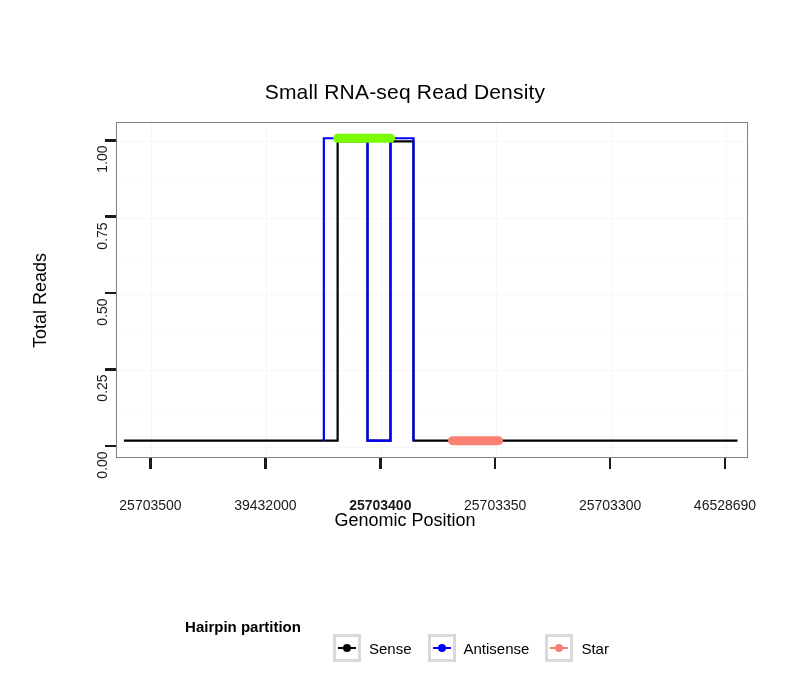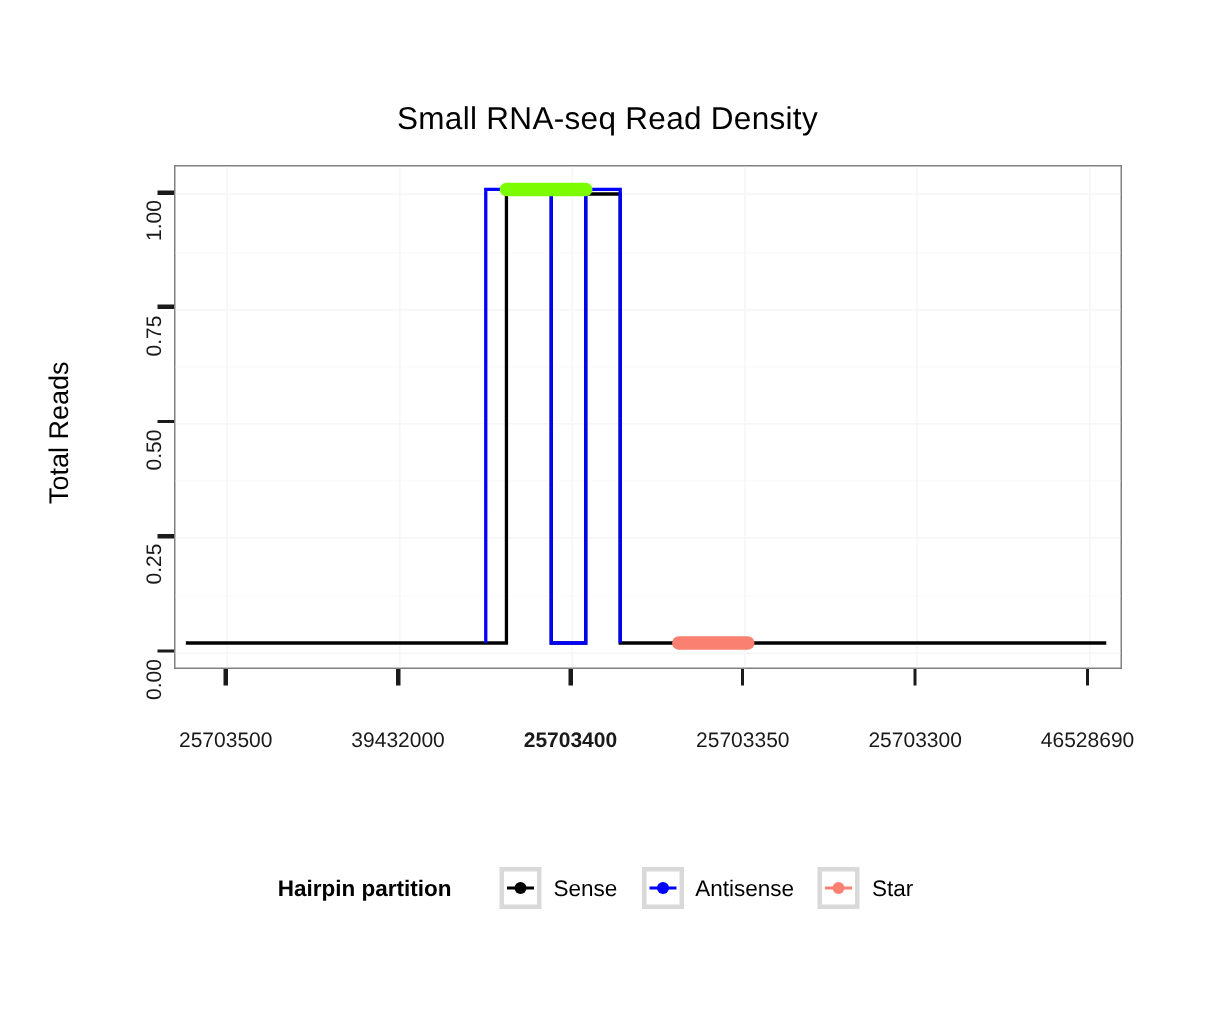--- a/index.html
+++ b/index.html
@@ -3,21 +3,21 @@
 <meta charset="utf-8">
 <style>
   html,body{margin:0;padding:0;}
   body{
     width:810px;height:690px;
     background:#ffffff;
     font-family:"Liberation Sans", sans-serif;
     overflow:hidden;
     position:relative;
   }
-  #stage{position:absolute;left:0;top:0;width:810px;height:534px;border-radius:16px;}
+  #stage{position:absolute;left:0;top:12px;width:810px;height:534px;border-radius:16px;}
 
   
   .chart-title{
     position:absolute;left:0;top:68px;width:810px;
     text-align:center;
     font-size:21px;color:#000;
     letter-spacing:.2px;
   }
 
   
@@ -160,24 +160,25 @@
     </div>
   <div id="xlabels">
       <div class="lab-x" style="left: 150.473px; top: 462px;">25703500</div>
       <div class="lab-x" style="left: 265.382px; top: 462px;">39432000</div>
       <div class="lab-x" style="left: 380.291px; top: 462px; font-weight: bold;">25703400</div>
       <div class="lab-x" style="left: 495.2px; top: 462px;">25703350</div>
       <div class="lab-x" style="left: 610.109px; top: 462px;">25703300</div>
       <div class="lab-x" style="left: 725.018px; top: 462px;">46528690</div>
     </div>
 
+  <div class="axis-title-x">Genomic Position</div>
 
   <div class="legend">
     <div class="legend-title">Hairpin partition</div>
-    <div id="legend-items" style="display:flex;align-items:flex-end;">
+    <div id="legend-items" style="display:flex;align-items:flex-end;margin-top:44px;">
         <div class="legend-item">
           <span class="key">
             <i style="background: rgb(0, 0, 0);"></i>
             <b style="background: rgb(0, 0, 0);"></b>
           </span>
           <span class="legend-label">Sense</span>
         </div>
         <div class="legend-item">
           <span class="key">
             <i style="background: rgb(0, 0, 255);"></i>

